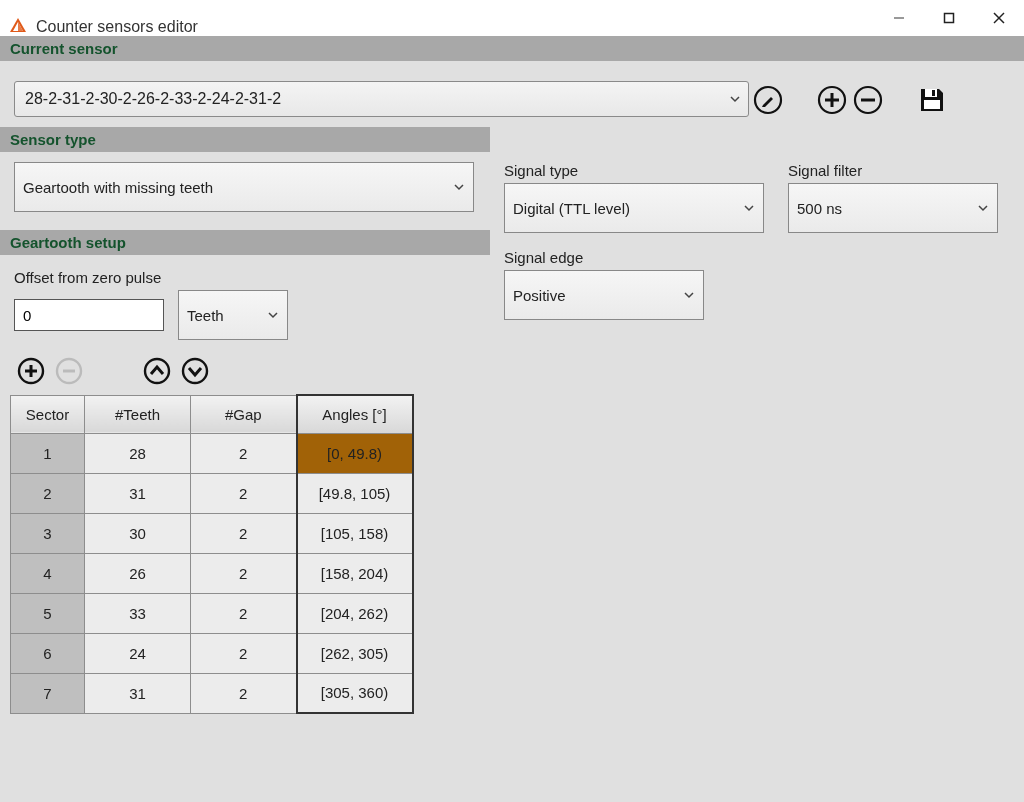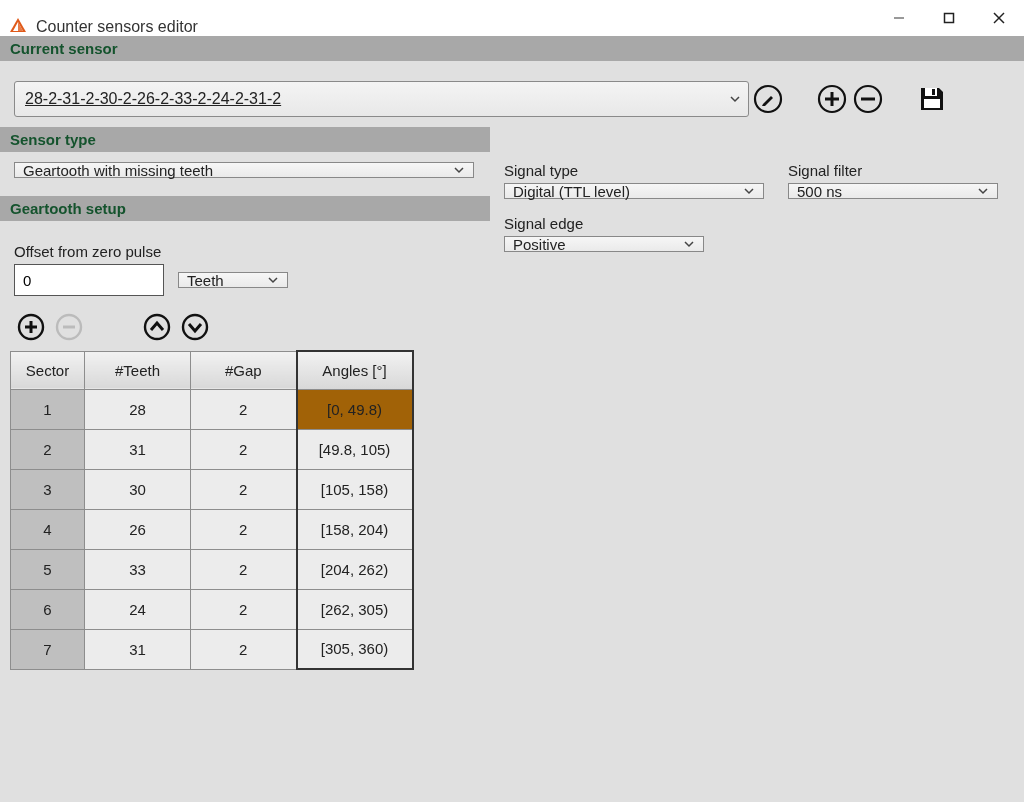--- a/index.html
+++ b/index.html
@@ -45,25 +45,24 @@
     padding: 4px 10px;
     font-size: 15px;
   }
   .two-col-headers {
     display: flex;
   }
   .two-col-headers > div { flex: 1; }
   
   .cs-row {
     display: flex;
-    align-items: center;
+    align-items: flex-end;
     padding: 20px 14px 10px 14px;
     gap: 2px;
     background: #e0e0e0;
-    text-decoration: underline;
   }
   .cs-select {
     position: relative;
     flex: 1;
     max-width: 735px;
   }
   .cs-select-inner {
     height: 36px;
     background: linear-gradient(#f4f4f4,#e8e8e8);
     border: 1px solid #8a8a8a;
@@ -83,21 +82,21 @@
   .icon-btn svg { display:block; }
   .gap-m { width: 26px; }
   
   .columns {
     display: flex;
     align-items: flex-start;
   }
   .col-left { width: 490px; }
   .col-right { flex: 1; padding: 8px 14px 0 14px; }
   .select-box {
-    height: 16px;
+    height: 50px;
     background: linear-gradient(#f6f6f6,#eaeaea);
     border: 1px solid #888;
     display: flex; align-items: center;
     padding: 0 28px 0 8px;
     position: relative;
     font-size: 15px;
   }
   .select-box .chev {
     position: absolute; right: 8px; top: 50%; transform: translateY(-50%);
   }
@@ -240,21 +239,21 @@
         <span class="chev">
           <svg width="12" height="12">
               <polyline points="2,4 6,8 10,4" fill="none" stroke="#444" stroke-width="1.5"></polyline>
             </svg>
         </span>
       </div>
     </div>
 
     <div class="section-bar" style="margin-top:18px">Geartooth setup</div>
 
-    <div class="left-pad" style="padding-top:20px">
+    <div class="left-pad" style="padding-top:12px">
       <div class="field-label">Offset from zero pulse</div>
       <div class="offset-row">
         <input class="offset-input" type="text" value="0" style="">
         <div class="select-box unit-select">
           <span>Teeth</span>
           <span class="chev">
             <svg width="12" height="12">
                 <polyline points="2,4 6,8 10,4" fill="none" stroke="#444" stroke-width="1.5"></polyline>
               </svg>
           </span>

